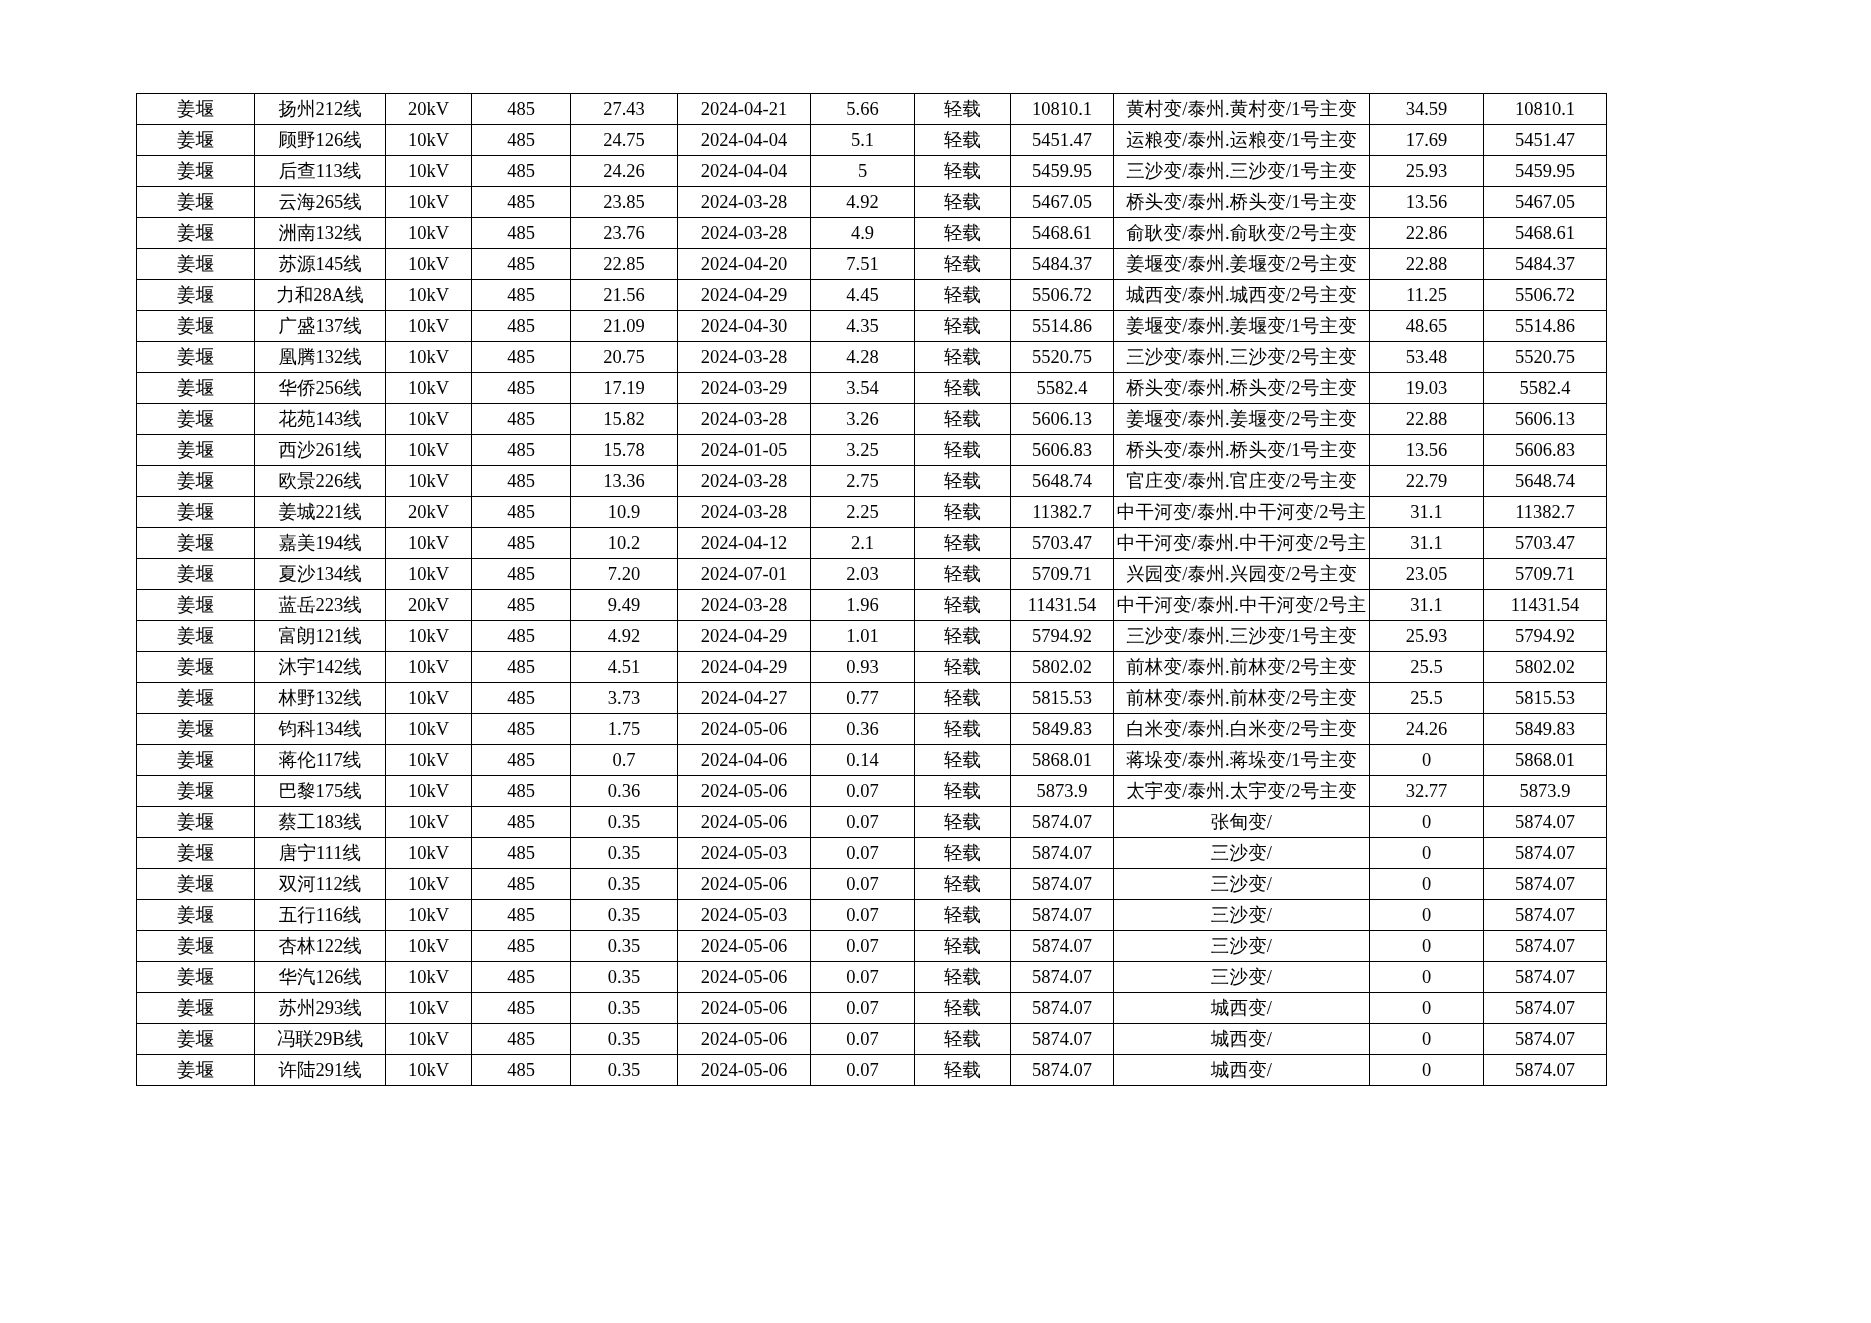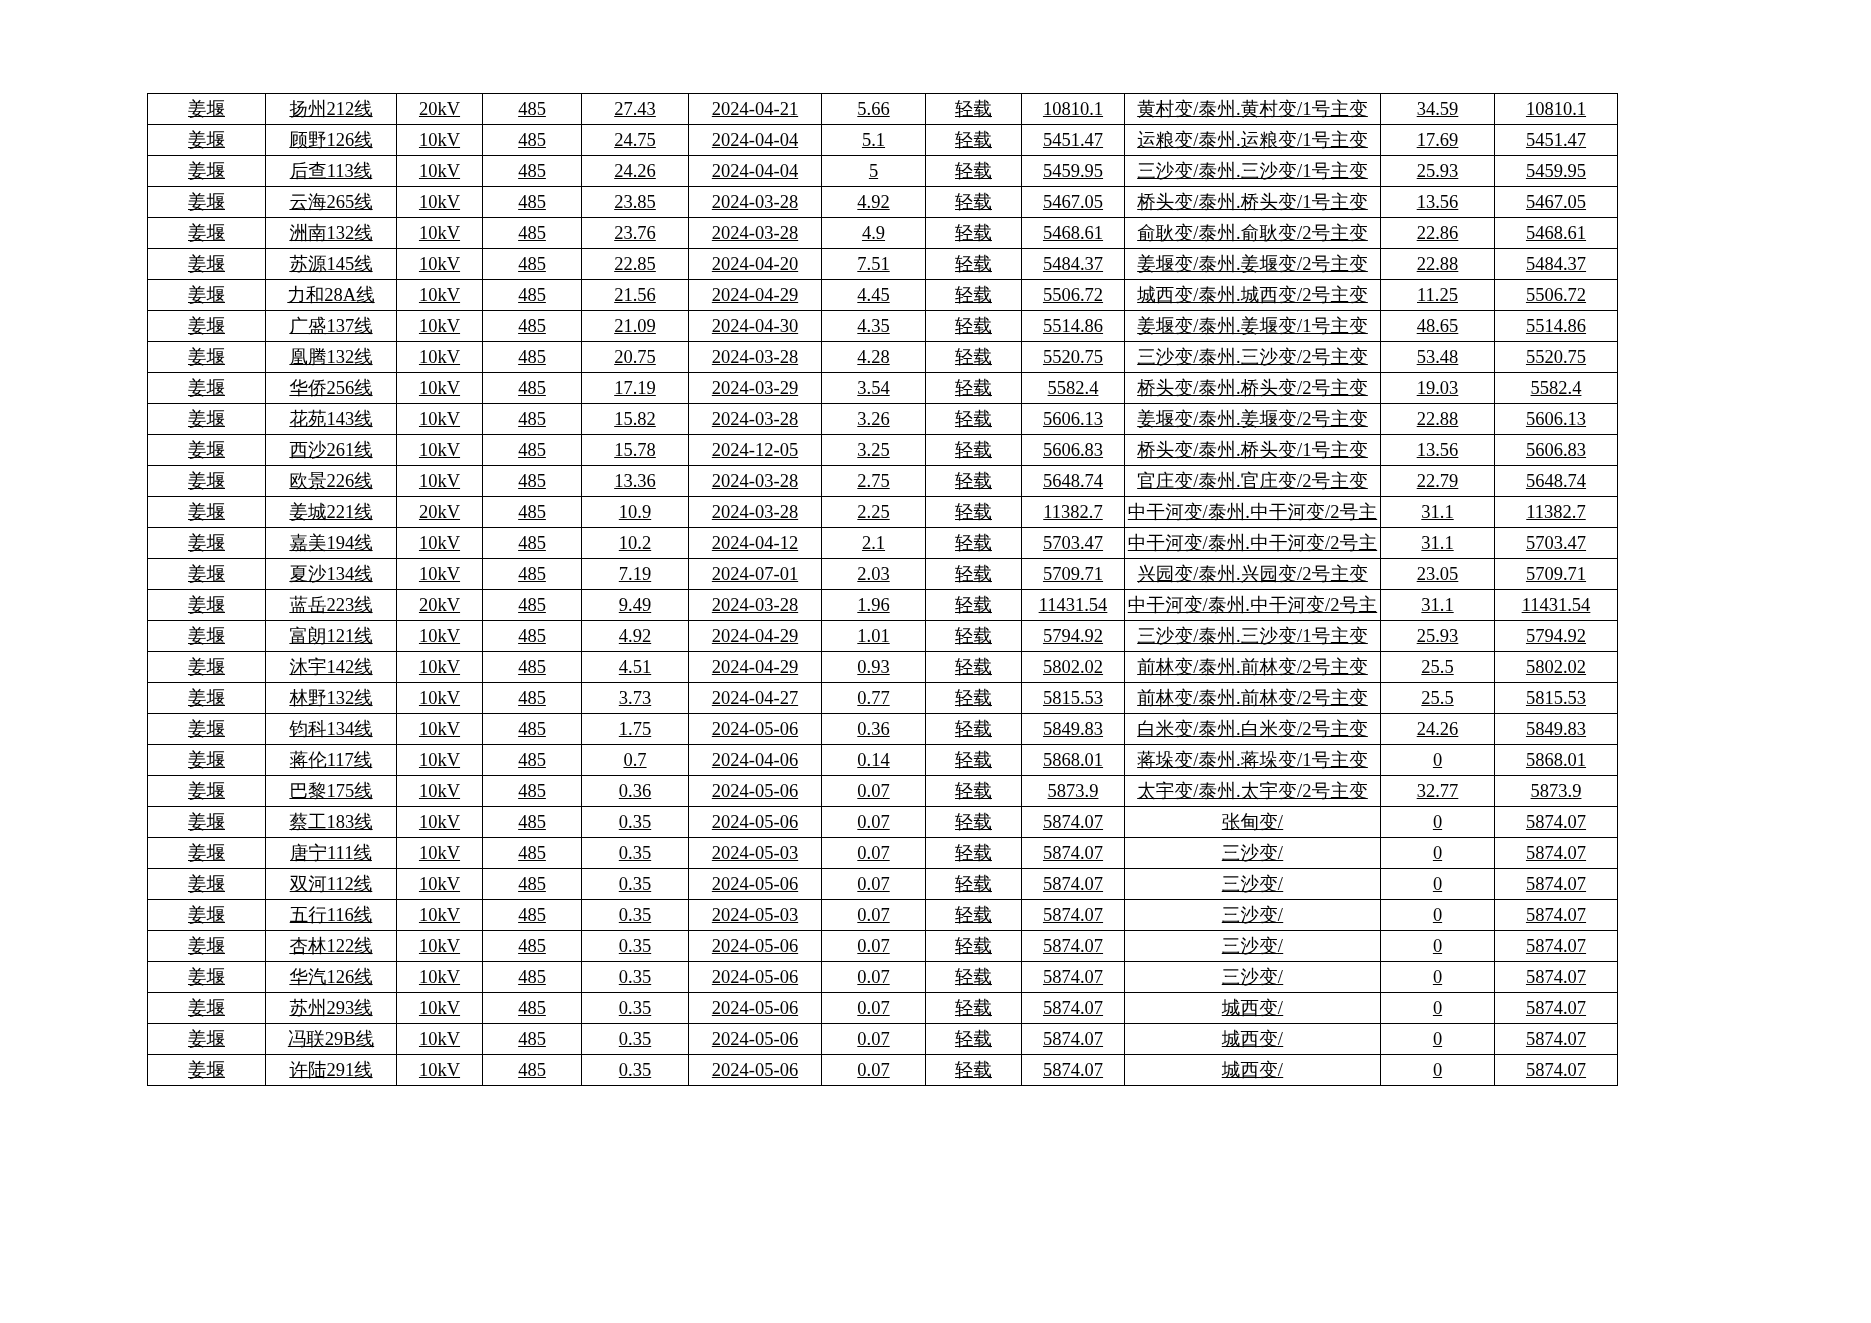--- a/index.html
+++ b/index.html
@@ -15,23 +15,22 @@
     overflow: hidden;
   }
   .page {
     position: relative;
     width: 1871px;
     height: 1323px;
     background: #ffffff;
   }
   .table-wrap {
     position: absolute;
-    left: 147px;
+    left: 136px;
     top: 93px;
-    text-decoration: underline;
   }
   table.data {
     border-collapse: collapse;
     table-layout: fixed;
     font-size: 18.5px;
     line-height: 1.1;
   }
   table.data td {
     border: 1px solid #000000;
     height: 30px;
@@ -232,21 +231,21 @@
             <td class="cell-name">姜堰变/泰州.姜堰变/2号主变</td>
             <td>22.88</td>
             <td>5606.13</td>
           </tr>
           <tr>
             <td>姜堰</td>
             <td>西沙261线</td>
             <td>10kV</td>
             <td>485</td>
             <td>15.78</td>
-            <td>2024-12-05</td>
+            <td>2024-01-05</td>
             <td>3.25</td>
             <td>轻载</td>
             <td>5606.83</td>
             <td class="cell-name">桥头变/泰州.桥头变/1号主变</td>
             <td>13.56</td>
             <td>5606.83</td>
           </tr>
           <tr>
             <td>姜堰</td>
             <td>欧景226线</td>
@@ -287,21 +286,21 @@
             <td>5703.47</td>
             <td class="cell-name">中干河变/泰州.中干河变/2号主</td>
             <td>31.1</td>
             <td>5703.47</td>
           </tr>
           <tr>
             <td>姜堰</td>
             <td>夏沙134线</td>
             <td>10kV</td>
             <td>485</td>
-            <td>7.19</td>
+            <td>7.20</td>
             <td>2024-07-01</td>
             <td>2.03</td>
             <td>轻载</td>
             <td>5709.71</td>
             <td class="cell-name">兴园变/泰州.兴园变/2号主变</td>
             <td>23.05</td>
             <td>5709.71</td>
           </tr>
           <tr>
             <td>姜堰</td>

